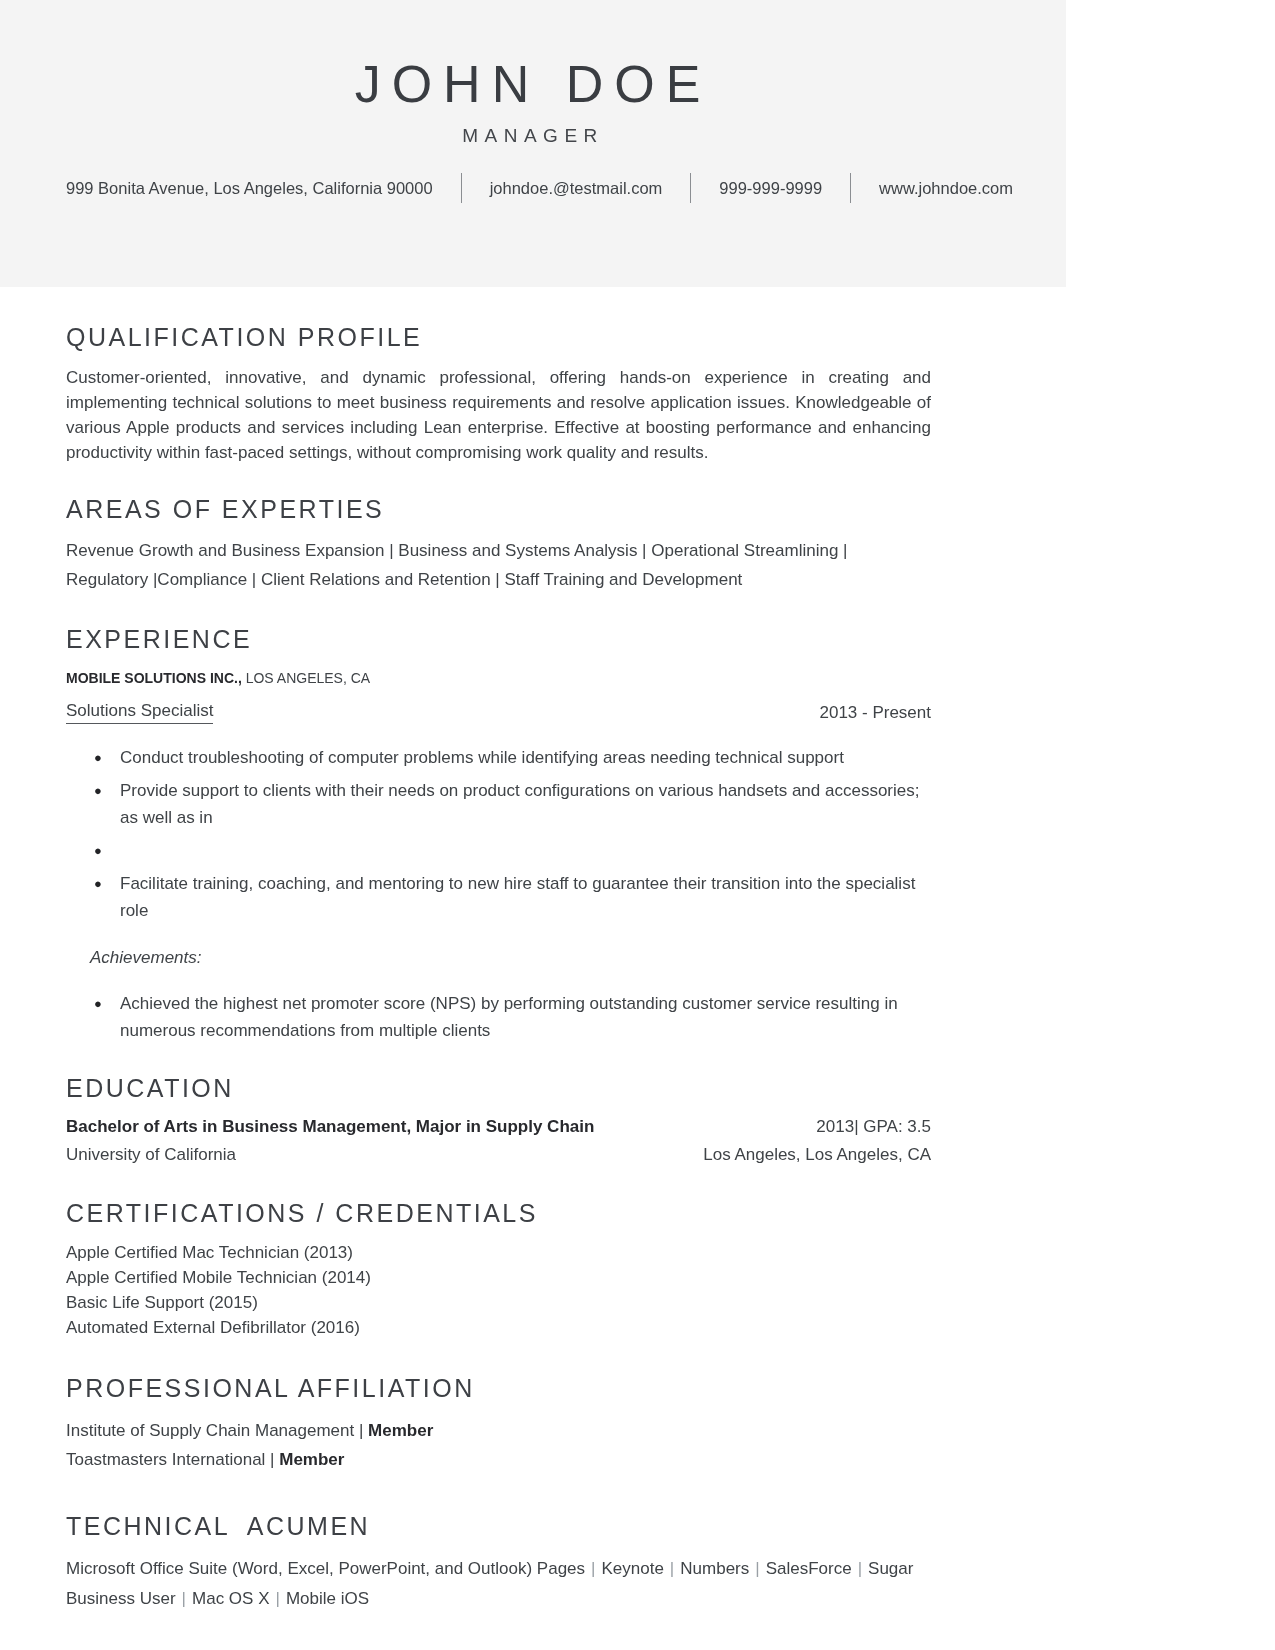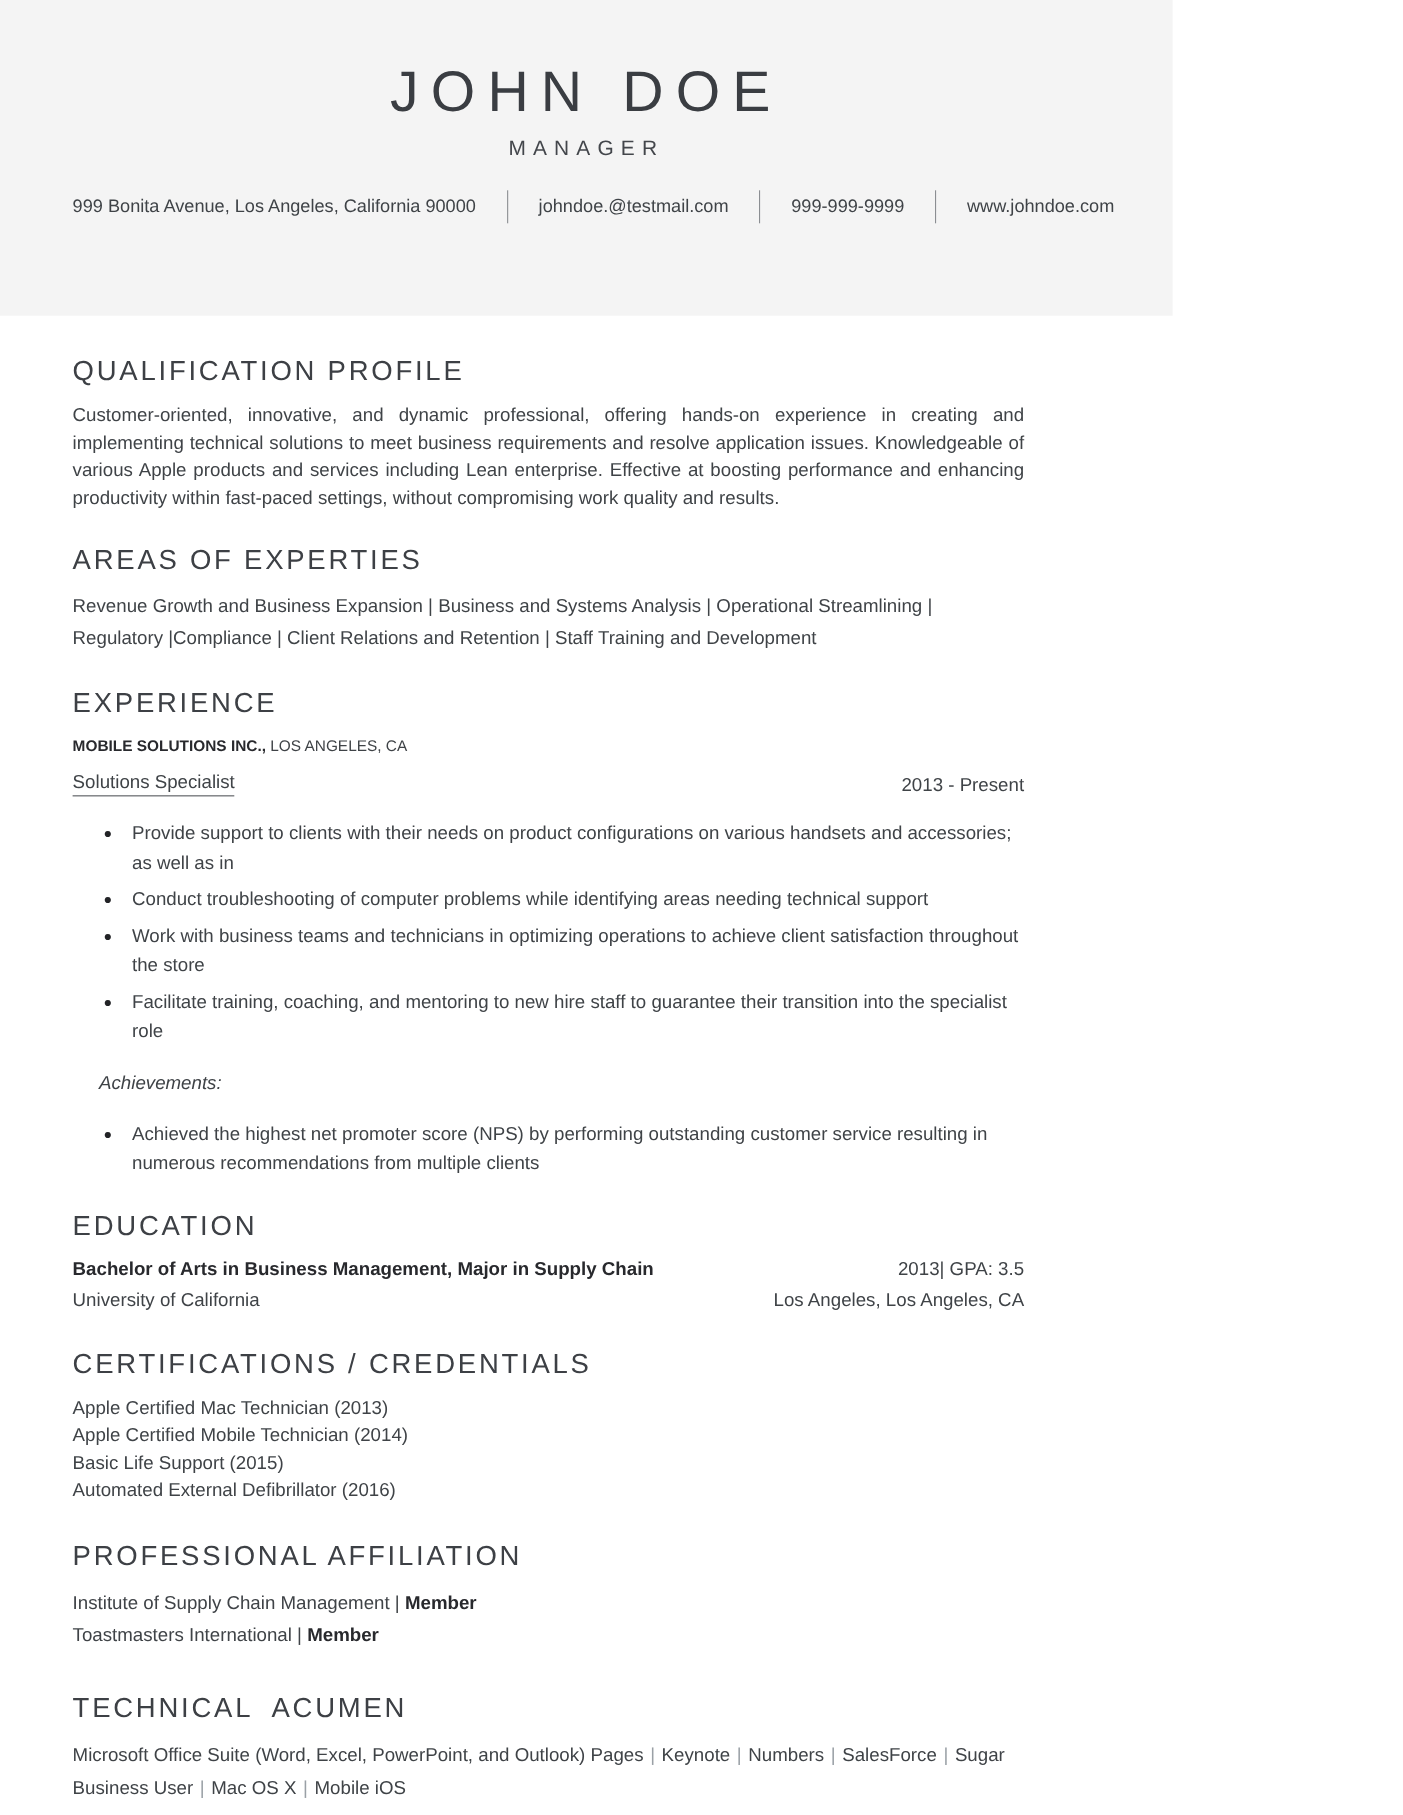--- a/index.html
+++ b/index.html
@@ -71,21 +71,21 @@
   .areas-text { margin-top: 12px; line-height: 29px; }
 
   .experience-heading { margin-top: 31px; }
   .company-line { margin-top: 16px; font-size: 14px; }
   .company-name { font-weight: bold; color: #28292d; }
   .company-location { color: #3f4347; }
   .role-row {
     margin-top: 15px;
     display: flex;
     justify-content: space-between;
-    align-items: flex-end;
+    align-items: center;
     font-size: 17px;
   }
   .role-title {
     border-bottom: 1px solid #55585c;
     padding-bottom: 2px;
   }
   .bullet-list { margin-top: 20px; list-style: none; }
   .bullet-item {
     display: flex;
     margin: 0 0 6px 28px;
@@ -164,29 +164,28 @@
       <span class="company-name">MOBILE SOLUTIONS INC., </span>
       <span class="company-location">LOS ANGELES, CA</span>
     </div>
     <div class="role-row">
       <span class="role-title">Solutions Specialist</span>
       <span class="role-dates">2013 - Present</span>
     </div>
     <ul class="bullet-list">
       <li class="bullet-item">
         <span class="bullet-dot"></span>
+        <span class="bullet-text">Conduct troubleshooting of computer problems while identifying areas needing technical support</span>
+      </li>
+      <li class="bullet-item">
+        <span class="bullet-dot"></span>
         <span class="bullet-text">Provide support to clients with their needs on product configurations on various handsets and accessories; as well as in</span>
       </li>
       <li class="bullet-item">
         <span class="bullet-dot"></span>
-        <span class="bullet-text">Conduct troubleshooting of computer problems while identifying areas needing technical support</span>
-      </li>
-      <li class="bullet-item">
-        <span class="bullet-dot"></span>
-        <span class="bullet-text">Work with business teams and technicians in optimizing operations to achieve client satisfaction throughout the store</span>
       </li>
       <li class="bullet-item">
         <span class="bullet-dot"></span>
         <span class="bullet-text">Facilitate training, coaching, and mentoring to new hire staff to guarantee their transition into the specialist role</span>
       </li>
     </ul>
     <div class="achievements-label">Achievements:</div>
     <ul class="bullet-list achievement-list">
       <li class="bullet-item">
         <span class="bullet-dot"></span>

